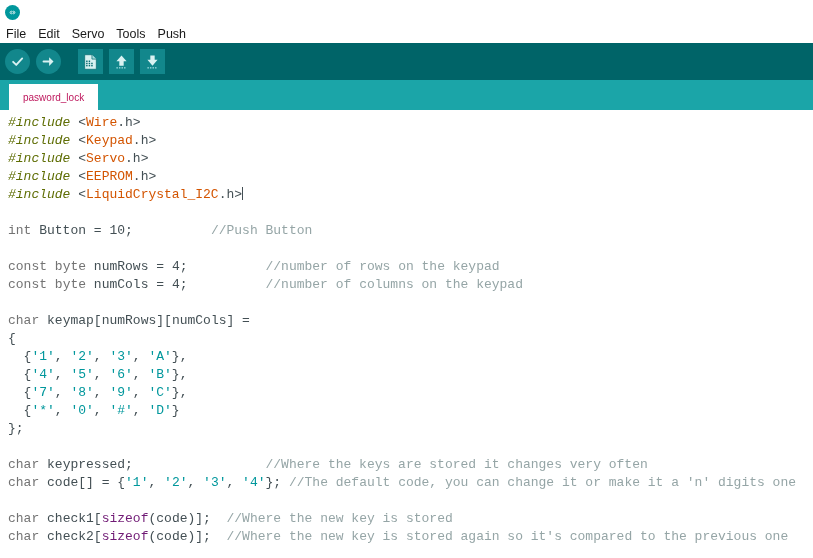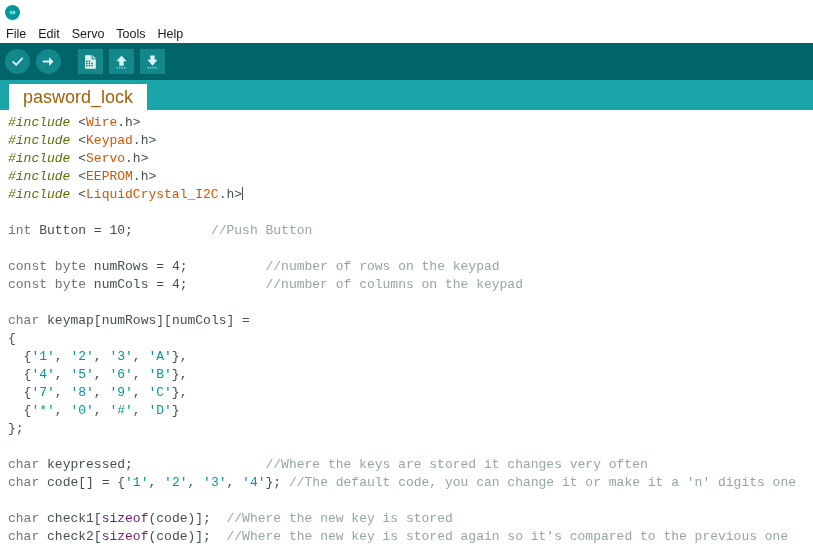--- a/index.html
+++ b/index.html
@@ -142,22 +142,22 @@
     height: 30px;
     background: #1ba5a8;
     z-index: 5;
   }
   #tab-bar .tab {
     position: absolute;
     left: 9px;
     top: 4px;
     height: 26px;
     background: #ffffff;
-    color: #a16207;
-    font-size: 18px;
+    color: #be185d;
+    font-size: 10px;
     display: flex;
     align-items: center;
     padding: 0 14px;
     box-sizing: border-box;
     cursor: pointer;
     font-family: "Liberation Sans", sans-serif;
   }
 
   
   #editor {
@@ -217,21 +217,21 @@
       <line x1="14.8" y1="10.8" x2="14.8" y2="13.2" stroke="#ffffff" stroke-width="1.2"></line>
     </svg>
   </span>
 </div>
 
 <div id="menu-bar">
   <span class="menu-item">File</span>
   <span class="menu-item">Edit</span>
   <span class="menu-item">Servo</span>
   <span class="menu-item">Tools</span>
-  <span class="menu-item">Help</span>
+  <span class="menu-item">Push</span>
 </div>
 
 <div id="toolbar">
   <div class="tb-inner">
     <div class="tb-round" title="Verify">
       <span>
         <svg width="15" height="15" viewBox="0 0 24 24" aria-hidden="true">
           <path d="M5 12.5 L10 17.5 L19.5 7" fill="none" stroke="#d9f2f2" stroke-width="3" stroke-linecap="round" stroke-linejoin="round"></path>
         </svg>
       </span>

